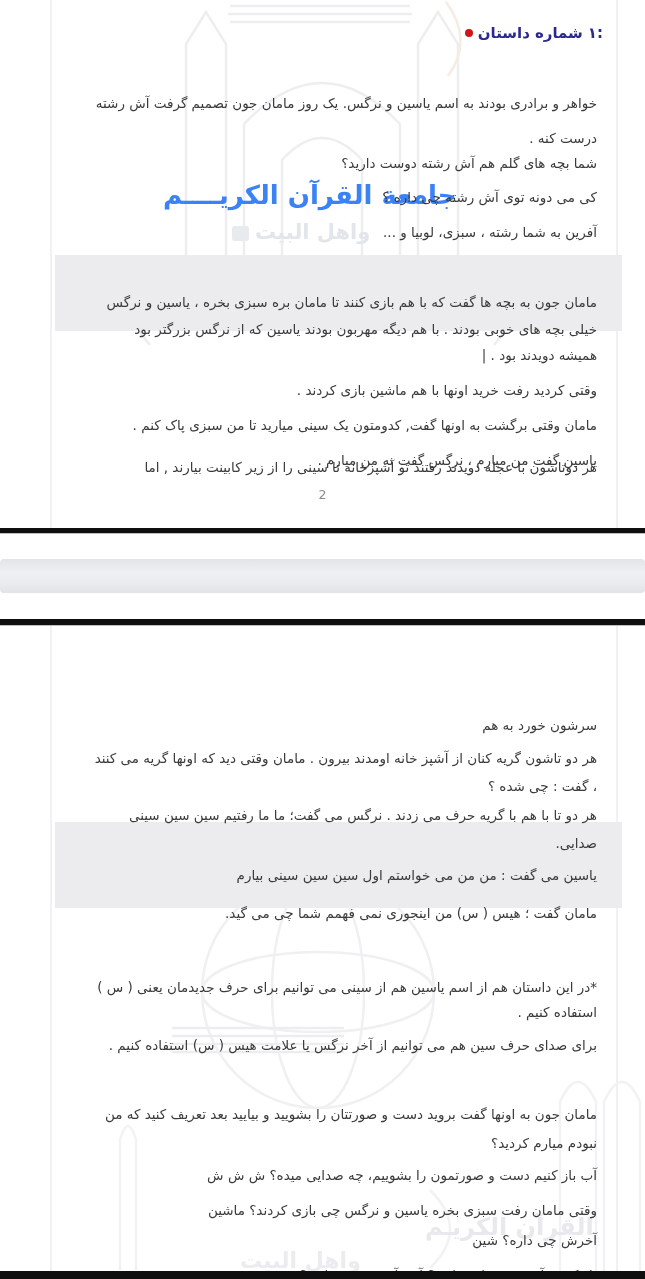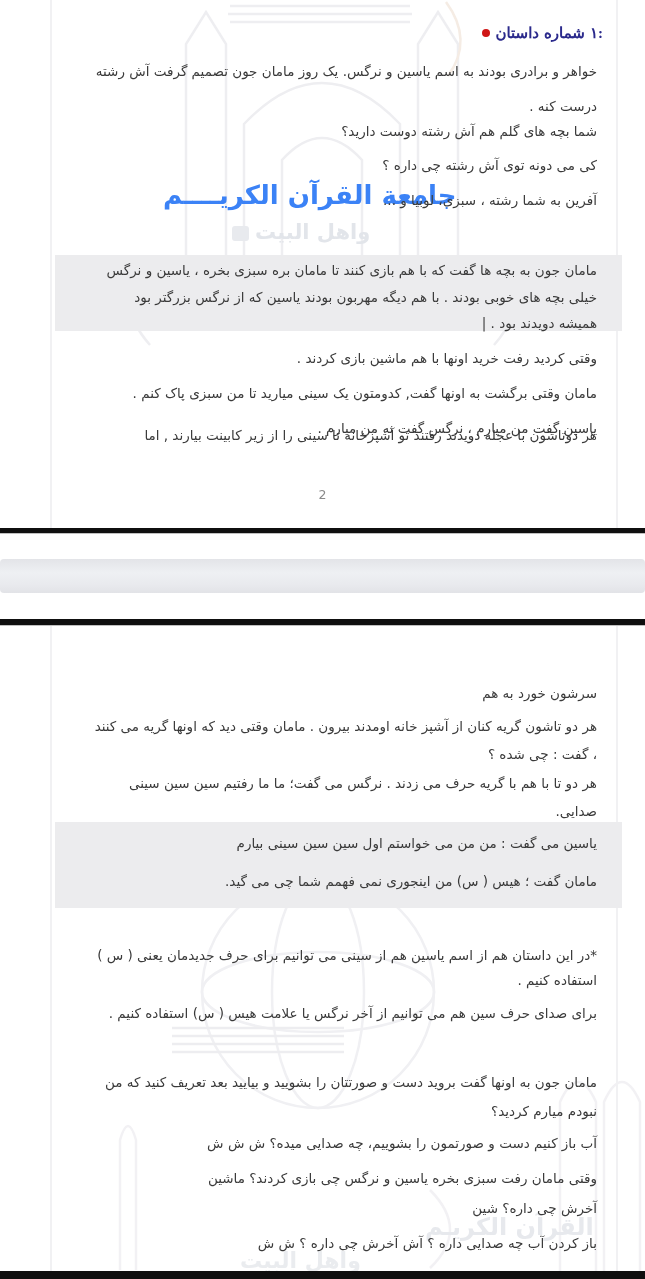--- a/index.html
+++ b/index.html
@@ -15,30 +15,30 @@
     position:absolute;
     right:48px;
     direction:rtl;
     unicode-bidi:plaintext;
     white-space:nowrap;
     font-size:13.5px;
     color:#3a3a3a;
     letter-spacing:0;
     line-height:18px;
     z-index:3;
+    margin-top:32px;
   }
   
   .title{
     position:absolute;
     top:24px;right:42px;
     display:flex;flex-direction:row;align-items:center;gap:5px;
     direction:ltr;
     font-size:15px;font-weight:bold;color:#2b2a8c;
     z-index:3;
-    font-family:Liberation Serif, serif;
   }
   .title .tok{direction:ltr;unicode-bidi:isolate;}
   .bullet-dot{
     width:8px;height:8px;border-radius:50%;
     background:#cf1616;display:inline-block;flex:0 0 auto;
   }
   
   .hl-block{
     position:absolute;left:55px;width:567px;
     background:#ececee;

